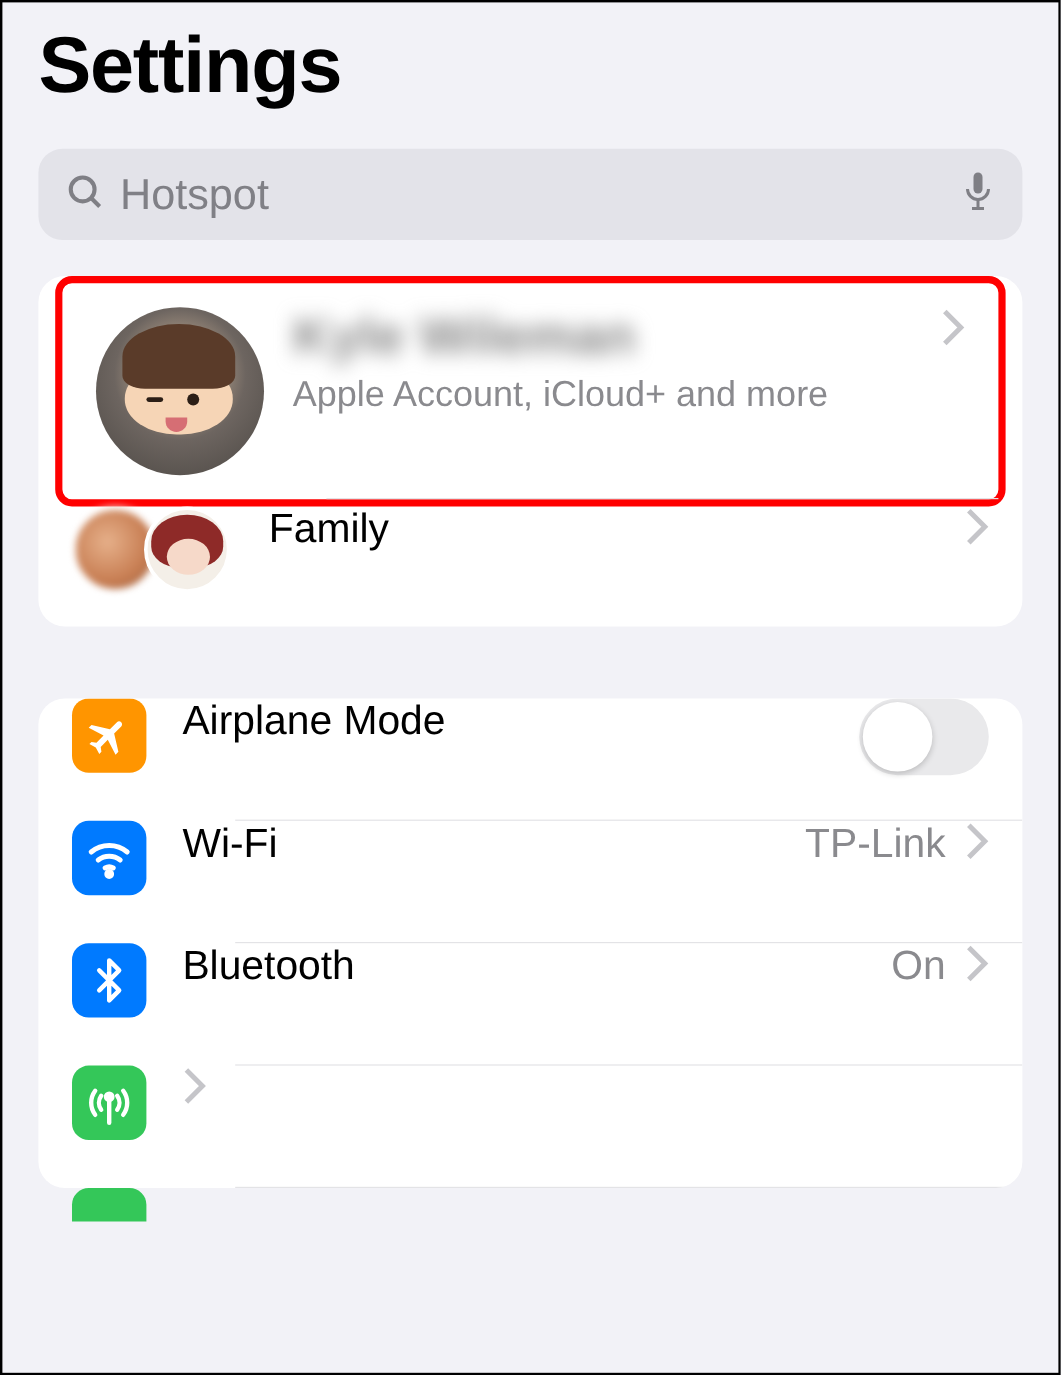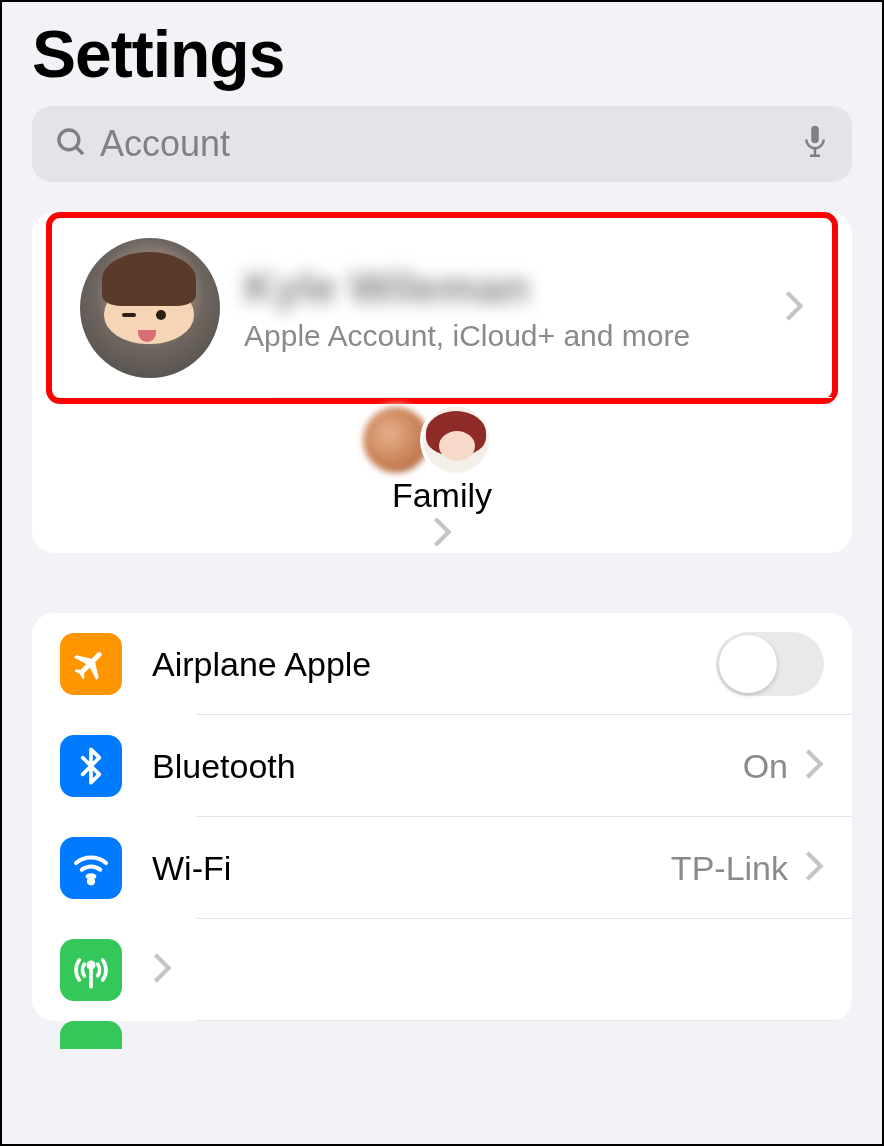--- a/index.html
+++ b/index.html
@@ -14,21 +14,21 @@
     width: 100%;
     height: 100%;
     background: #f2f2f7;
     border: 2px solid #000;
     padding: 0;
   }
   .page-title {
     font-size: 66px;
     font-weight: 800;
     color: #000;
-    padding: 14px 30px 14px 30px;
+    padding: 14px 30px 32px 30px;
     letter-spacing: -1px;
   }
   .search-bar {
     margin: 0 30px 30px 30px;
     background: #e3e3e9;
     border-radius: 20px;
     height: 76px;
     display: flex;
     align-items: center;
     padding: 0 22px;
@@ -52,36 +52,35 @@
 
   .account-wrapper {
     margin: 0 30px 60px 30px;
     background: #fff;
     border-radius: 22px;
     overflow: hidden;
   }
 
   .row {
     display: flex;
-    align-items: center;
     padding: 0 28px;
     min-height: 102px;
     position: relative;
     border-radius: 29px;
   }
   .row .sep {
     position: absolute;
     left: 164px;
     right: 0;
     bottom: 0;
     height: 1px;
     background: #e3e3e6;
   }
   .row.account-row { min-height: 180px; padding: 20px 28px; }
-  .row.family-row { min-height: 100px; flex-direction: column; }
+  .row.family-row { min-height: 100px; }
 
   .avatar-main {
     width: 140px; height: 140px;
     border-radius: 50%;
     background: radial-gradient(circle at 50% 40%, #e6c9a8 0%, #6d6560 50%, #4a4642 100%);
     position: relative;
     margin-right: 24px;
     flex-shrink: 0;
     overflow: hidden;
   }
@@ -210,21 +209,21 @@
 
   <h1 class="page-title">Settings</h1>
 
   <div class="search-bar">
     <span class="search-icon">
       <svg width="34" height="34" viewBox="0 0 24 24" fill="none" stroke="currentColor" stroke-width="2.4">
         <circle cx="10.5" cy="10.5" r="7"></circle>
           <line x1="20.5" y1="20.5" x2="15.5" y2="15.5"></line>
       </svg>
     </span>
-    <span class="placeholder">Account</span>
+    <span class="placeholder">Hotspot</span>
     <span class="mic-icon">
       <svg width="30" height="40" viewBox="0 0 24 30" fill="currentColor">
         <rect x="9" y="2" width="6" height="14" rx="3"></rect>
         <path d="M5 13a7 7 0 0 0 14 0" fill="none" stroke="currentColor" stroke-width="2"></path>
         <line x1="12" y1="20" x2="12" y2="26" stroke="currentColor" stroke-width="2"></line>
         <line x1="8" y1="26" x2="16" y2="26" stroke="currentColor" stroke-width="2"></line>
       </svg>
     </span>
   </div>
 
@@ -266,54 +265,54 @@
   </div>
 
   <div class="group settings-group">
 
     <div class="row">
       <div class="app-icon ic-orange">
         <svg viewBox="0 0 24 24" fill="#fff">
             <path d="M21 14.5l-8-5V4.5c0-.8-.7-1.5-1.5-1.5S10 3.7 10 4.5v5l-8 5v2l8-2.5v5l-2 1.5V22l3.5-1 3.5 1v-1.5l-2-1.5v-5l8 2.5z" transform="rotate(45 12 12)"></path>
           </svg>
       </div>
-      <div class="row-label">Airplane Apple</div>
+      <div class="row-label">Airplane Mode</div>
       <div class="toggle">
           <div class="knob"></div>
         </div>
-      <div class="sep"></div>
-    </div>
-
-    <div class="row">
-      <div class="app-icon ic-blue">
-        <svg viewBox="0 0 24 24" fill="none" stroke="#fff" stroke-width="2.2" stroke-linejoin="round" stroke-linecap="round">
-          <path d="M7 7l10 10-5 5V2l5 5L7 17"></path>
-        </svg>
-      </div>
-      <div class="row-label">Bluetooth</div>
-      <div class="row-value">On</div>
-      <span class="chevron">
-        <svg width="20" height="34" viewBox="0 0 12 20" fill="none" stroke="currentColor" stroke-width="2.5">
-            <polyline points="2,2 10,10 2,18"></polyline>
-          </svg>
-      </span>
       <div class="sep"></div>
     </div>
 
     <div class="row">
       <div class="app-icon ic-blue">
         <svg viewBox="0 0 24 24" fill="none" stroke="#fff" stroke-width="2.5" stroke-linecap="round">
           <path d="M3 9a14 14 0 0 1 18 0"></path>
             <path d="M6.5 13a9 9 0 0 1 11 0"></path>
             <path d="M10 17a4 4 0 0 1 4 0"></path>
             <circle cx="12" cy="20" r="1.2" fill="#fff"></circle>
         </svg>
       </div>
       <div class="row-label">Wi-Fi</div>
       <div class="row-value">TP-Link</div>
+      <span class="chevron">
+        <svg width="20" height="34" viewBox="0 0 12 20" fill="none" stroke="currentColor" stroke-width="2.5">
+            <polyline points="2,2 10,10 2,18"></polyline>
+          </svg>
+      </span>
+      <div class="sep"></div>
+    </div>
+
+    <div class="row">
+      <div class="app-icon ic-blue">
+        <svg viewBox="0 0 24 24" fill="none" stroke="#fff" stroke-width="2.2" stroke-linejoin="round" stroke-linecap="round">
+          <path d="M7 7l10 10-5 5V2l5 5L7 17"></path>
+        </svg>
+      </div>
+      <div class="row-label">Bluetooth</div>
+      <div class="row-value">On</div>
       <span class="chevron">
         <svg width="20" height="34" viewBox="0 0 12 20" fill="none" stroke="currentColor" stroke-width="2.5">
             <polyline points="2,2 10,10 2,18"></polyline>
           </svg>
       </span>
       <div class="sep"></div>
     </div>
 
     <div class="row">
       <div class="app-icon ic-green">

